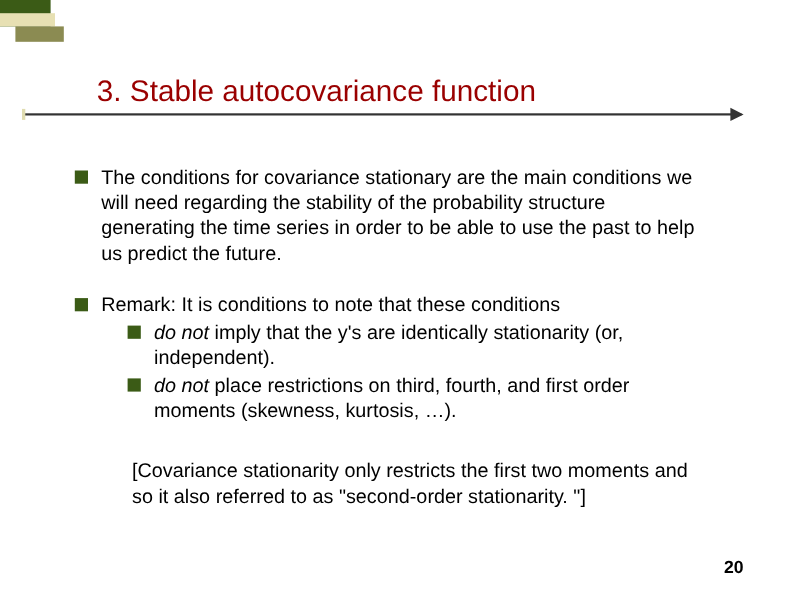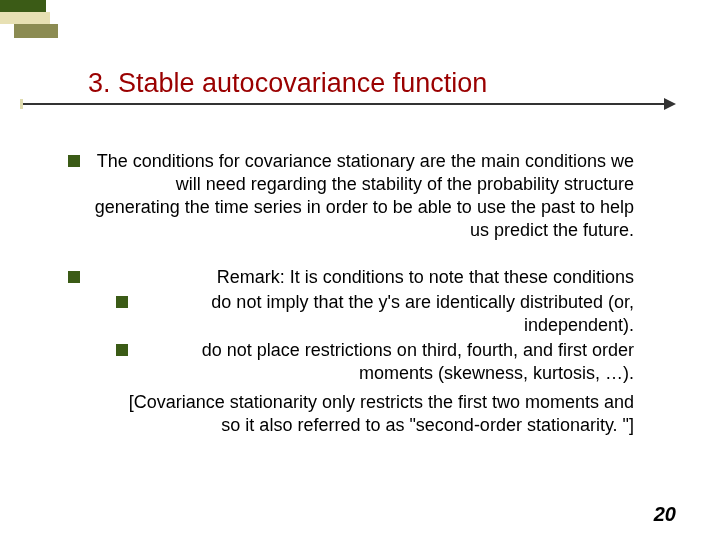--- a/index.html
+++ b/index.html
@@ -83,21 +83,20 @@
     top: 150px;
     left: 68px;
     right: 60px;
     font-size: 18px;
     line-height: 1.28;
   }
   .bullet-l1 {
     position: relative;
     padding-left: 24px;
     margin-bottom: 24px;
-    text-align: right;
   }
   .bullet-l1 > .marker {
     position: absolute;
     left: 0;
     top: 5px;
     width: 12px;
     height: 12px;
     background: #3b5b16;
   }
   .bullet-l2 {
@@ -107,32 +106,31 @@
     margin-top: 2px;
   }
   .bullet-l2 > .marker {
     position: absolute;
     left: 0;
     top: 5px;
     width: 12px;
     height: 12px;
     background: #3b5b16;
   }
-  .italic { }
+  .italic { font-style: italic; }
   .note-block {
     margin-left: 28px;
-    margin-top: 6px;
+    margin-top: 32px;
   }
   .page-num {
     position: absolute;
     right: 18px;
     bottom: 14px;
-    font-size: 20px;
+    font-size: 16px;
     font-weight: bold;
-    font-style: italic;
   }
 </style>
 </head>
 <body>
 
 <div class="slide">
 
   <div class="corner-deco">
     <div class="base"></div>
     <div class="beige"></div>
@@ -153,21 +151,21 @@
       <span class="marker"></span>
       <span>The conditions for covariance stationary are the main conditions we will need regarding the stability of the probability structure generating the time series in order to be able to use the past to help us predict the future.</span>
     </div>
 
     <div class="bullet-l1">
       <span class="marker"></span>
       <span>Remark: It is conditions to note that these conditions</span>
 
       <div class="bullet-l2">
         <span class="marker"></span>
-        <span class="italic">do not</span><span> imply that the y's are identically distributed (or, independent).</span>
+        <span class="italic">do not</span><span> imply that the y's are identically stationarity (or, independent).</span>
       </div>
 
       <div class="bullet-l2">
         <span class="marker"></span>
         <span class="italic">do not</span><span> place restrictions on third, fourth, and first order moments (skewness, kurtosis, …).</span>
       </div>
 
       <div class="note-block">[Covariance stationarity only restricts the first two moments and so it also referred to as "second-order stationarity. "]</div>
     </div>
 

